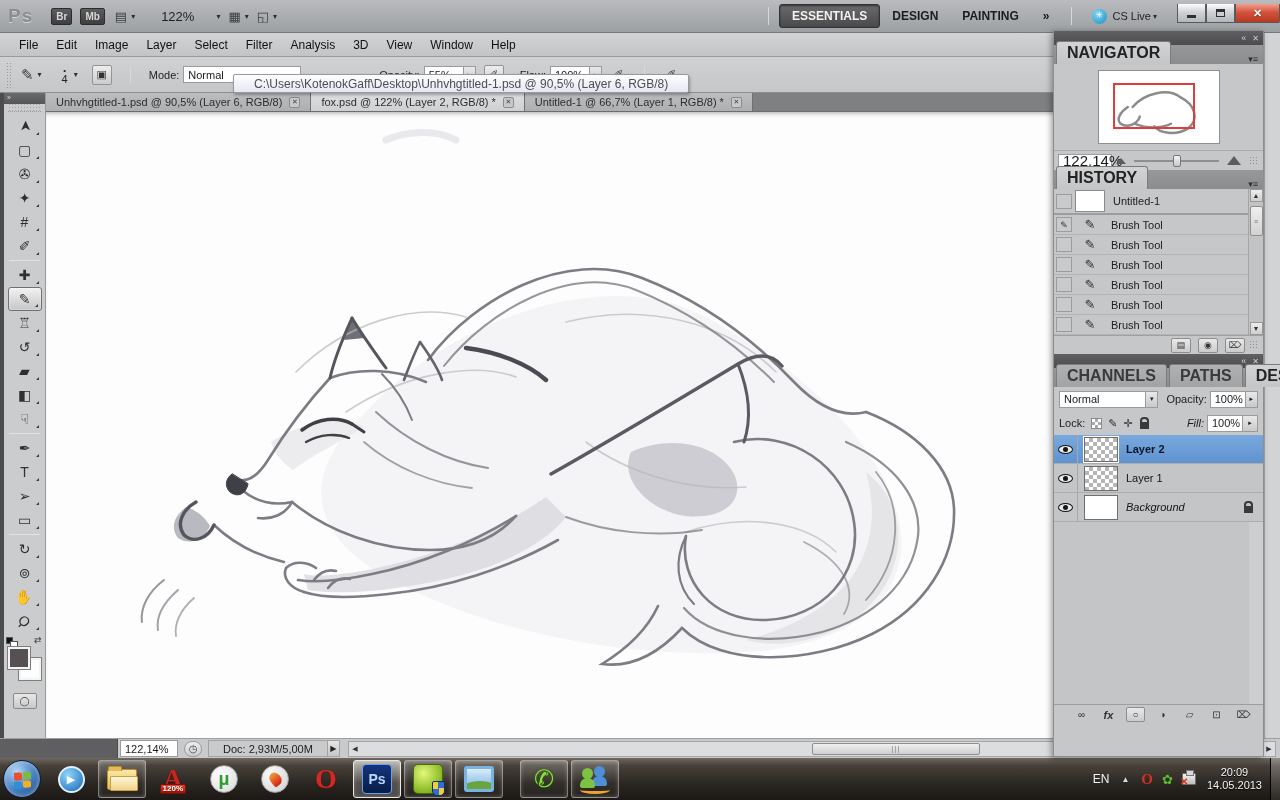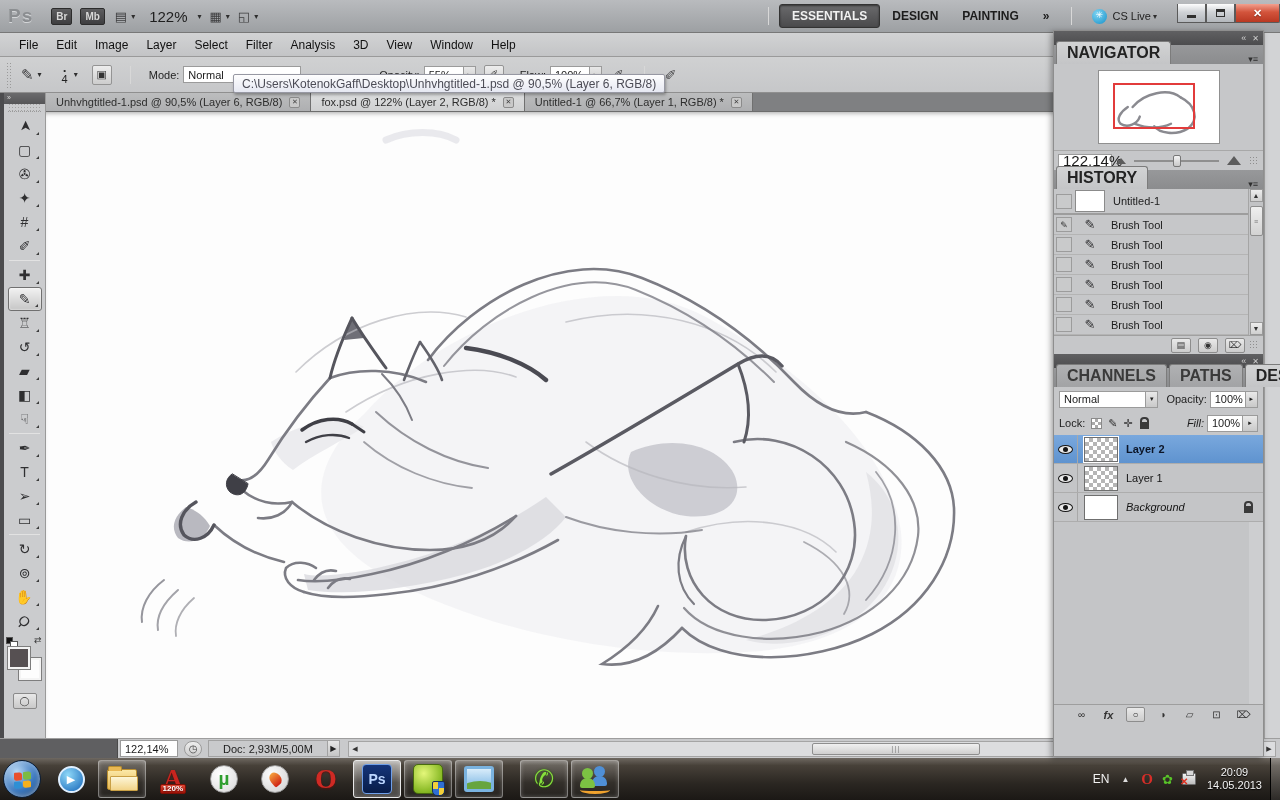--- a/index.html
+++ b/index.html
@@ -8,21 +8,21 @@
   #screen { position:relative; width:1280px; height:800px; background:#cfcfd1; overflow:hidden; }
 
   
   #titlebar { position:absolute; left:0; top:0; width:1280px; height:33px;
     background:linear-gradient(#b9bbbe,#9da0a3); border-bottom:1px solid #787878;
     display:flex; align-items:center; padding-left:8px; }
   .ps-logo { font-size:19px; font-weight:bold; color:#8b8e91; text-shadow:0 1px 0 #d4d6d8; margin-right:18px; letter-spacing:1px;}
   .abtn { background:linear-gradient(#5d5d5f,#3e3e40); color:#d8d8d8; border:1px solid #2c2c2c; border-radius:2px;
     font-size:10px; font-weight:bold; padding:2px 4px; margin-right:8px; }
   .a-ico { color:#3c3c3e; font-size:13px; margin:0 2px; }
-  .a-zoom { font-size:15px; color:#1e1e1e; margin:0 8px; }
+  .a-zoom { font-size:13px; color:#1e1e1e; margin:0 20px; }
   .chev { font-size:8px; color:#2e2e2e; margin:0 6px 0 2px; }
   .sep-v { width:1px; height:18px; background:#8b8b8b; border-right:1px solid #d8d8d8; margin:0 10px; }
   #ws-group { margin-left:auto; display:flex; align-items:center; }
   .ws-btn { font-size:12px; font-weight:bold; color:#1c1c1c; padding:4px 12px; }
   .ws-btn.active { background:linear-gradient(#6a6a6c,#4a4a4c); color:#f2f2f2; border:1px solid #333;
     border-radius:3px; box-shadow:inset 0 1px 2px rgba(0,0,0,.5); }
   .cslive { display:flex; align-items:center; margin:0 10px; }
   .cs-orb { width:15px; height:15px; border-radius:50%; background:radial-gradient(circle at 35% 30%, #7fd4f2, #1691c9); margin-right:5px; position:relative;}
   .cs-orb::after { content:"✳"; position:absolute; left:3px; top:1px; font-size:9px; color:#fff; }
   #win-controls { display:flex; align-self:flex-start; margin-left:4px; }
@@ -50,21 +50,21 @@
     display:flex; align-items:center; justify-content:center; font-size:11px; color:#333; margin:0 8px; }
   .ob-label { color:#1f1f1f; margin:0 4px 0 8px; }
   .field { background:#fff; border:1px solid #9b9b9b; height:17px; display:flex; align-items:center; padding:0 4px; color:#1a1a1a;}
   .spin { width:12px; height:17px; border:1px solid #9b9b9b; border-left:none; background:linear-gradient(#e8e8e8,#c8c8c8);
     font-size:7px; color:#333; display:flex; align-items:center; justify-content:center; }
   .airbrush { font-size:14px; color:#4a4a4c; margin:0 10px; }
 
   
   #tooltip { position:absolute; left:233px; top:74px; z-index:60; height:19px;
     background:linear-gradient(#fefefe,#e6e8f2); border:1px solid #9798a3; border-radius:2px;
-    box-shadow:1px 2px 3px rgba(0,0,0,.3); color:#4c4c56; font-size:12px; display:flex; align-items:center; padding:0 8px; white-space:nowrap;}
+    box-shadow:1px 2px 3px rgba(0,0,0,.3); color:#4c4c56; font-size:12px; display:flex; align-items:center; padding:0 20px; white-space:nowrap;}
 
   
   #tabbar { position:absolute; left:46px; top:93px; width:1007px; height:19px; background:#7f8082; display:flex; border-bottom:1px solid #6d6d6d;}
   .doc-tab { display:flex; align-items:center; padding:0 10px; font-size:11px; color:#2d2d2d;
     background:linear-gradient(#bcbdbe,#aeafb1); border-right:1px solid #707070; white-space:nowrap;text-align:right;}
   .doc-tab.active { background:linear-gradient(#dedfe0,#cfd0d1); }
   .tab-close { width:11px; height:11px; margin-left:7px; border:1px solid #8b8b8b; border-radius:2px; font-size:7px;
     display:flex; align-items:center; justify-content:center; color:#444; background:#c9c9c9;}
 
   

